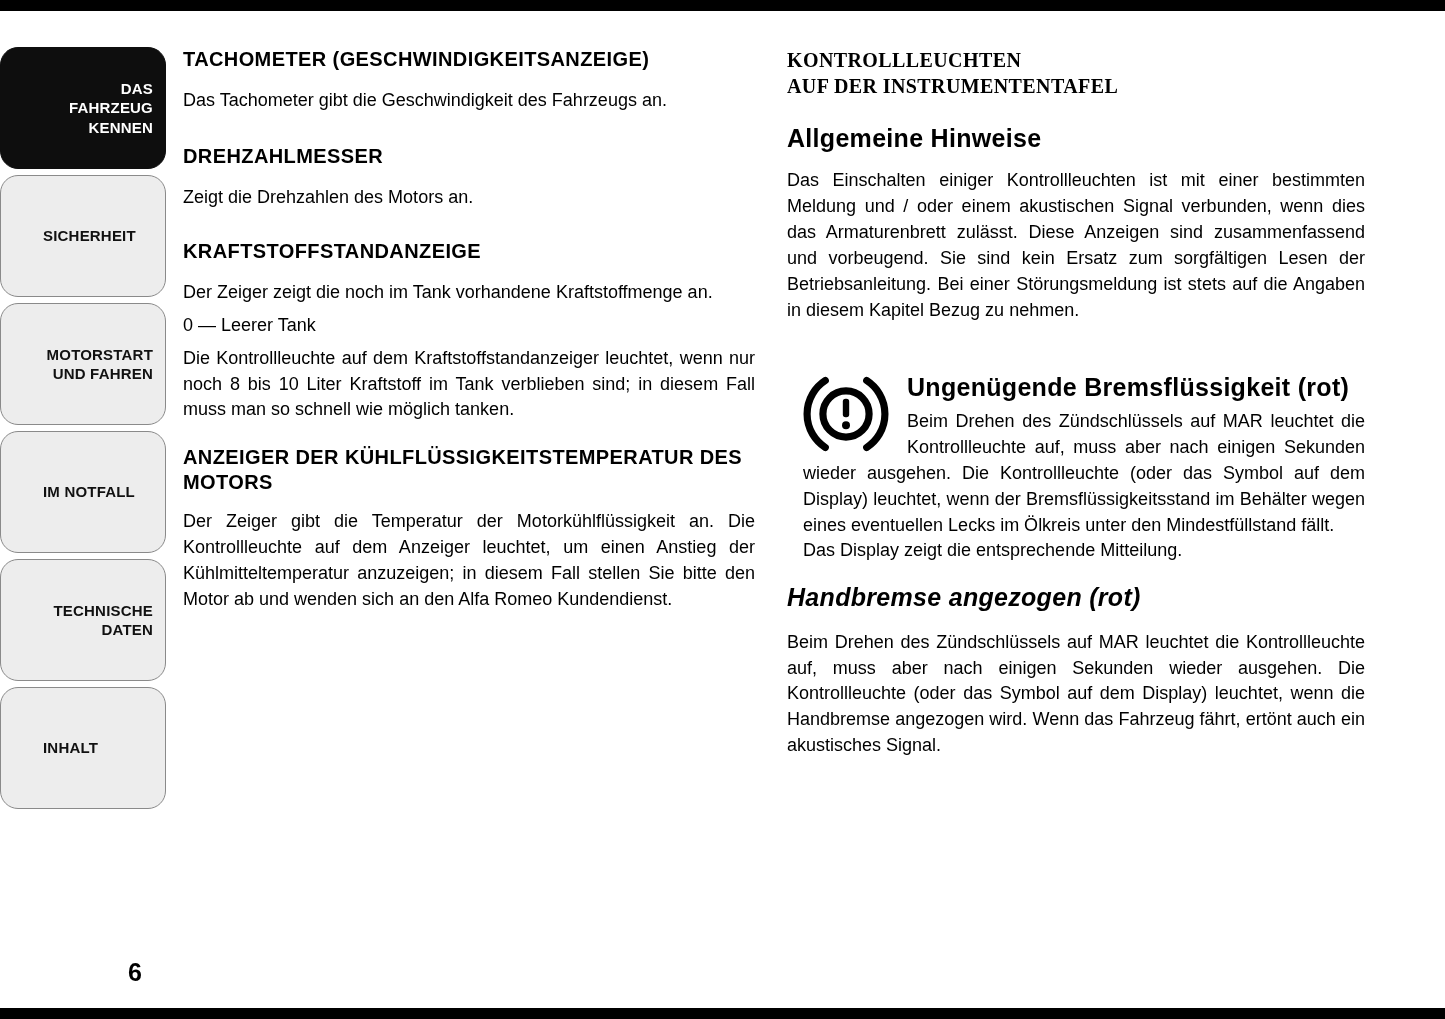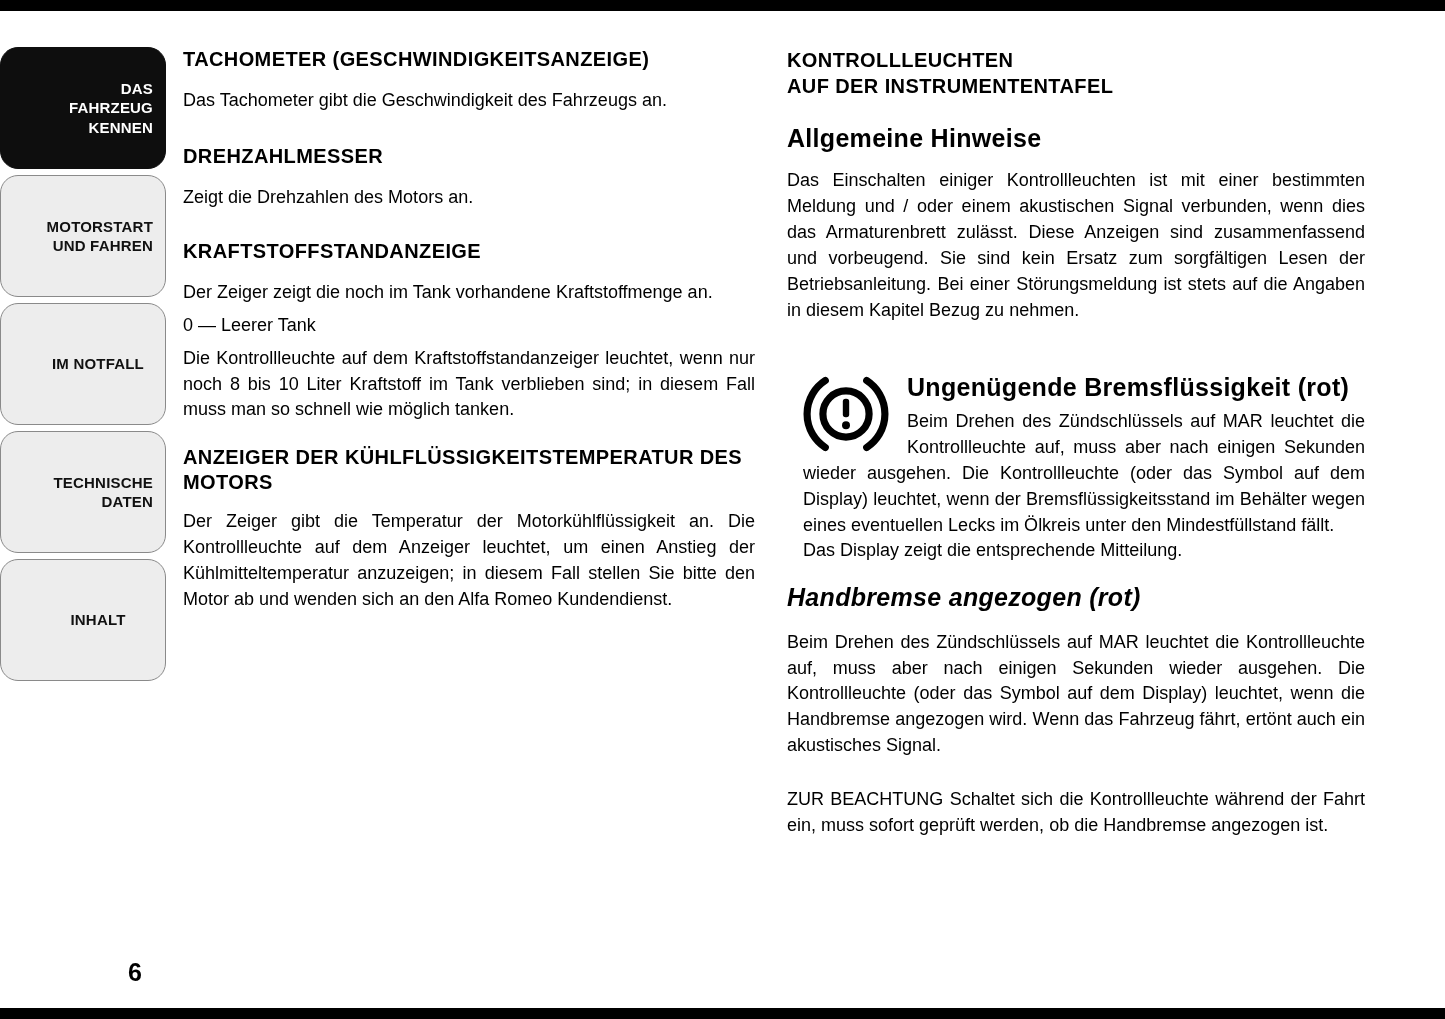--- a/index.html
+++ b/index.html
@@ -10,21 +10,21 @@
   }
   .bar { position:absolute; left:0; width:100%; height:11px; background:#000; }
   .bar.top { top:0; }
   .bar.bottom { bottom:0; }
 
   
   .sidebar { position:absolute; left:0; top:47px; width:166px; }
   .tab {
     width:166px; height:122px; margin-bottom:6px;
     background:#ededed; border:1.5px solid #8a8a8a; border-radius:18px;
-    display:flex; align-items:center; justify-content:center;
+    display:flex; align-items:center; justify-content:flex-start;
     text-align:right; padding:8px 12px 8px 42px;
     font-size:15px; font-weight:bold; line-height:1.3; letter-spacing:0.2px; color:#111;
     cursor:pointer;
   }
   .tab.active { background:#0e0e0e; border-color:#0e0e0e; color:#fff; }
 
   .pagenum { position:absolute; left:128px; bottom:32px; font-size:25px; font-weight:bold; }
 
   
   .col { position:absolute; top:47px; font-size:18px; line-height:1.44; }
@@ -43,21 +43,21 @@
 
   .p-tacho   { margin-bottom:30px !important; }
   .h-dreh    { margin-bottom:16px; }
   .p-dreh    { margin-bottom:28px !important; }
   .p-kraft   { margin-bottom:7px !important; }
   .item      { text-align:left !important; margin:0 0 7px 0 !important; }
   .item.last { margin-bottom:9px !important; }
   .p-kraftnote { margin-bottom:22px !important; }
   .h-kuehl   { margin-bottom:14px; }
 
-  .h-main { font-size:20px; font-weight:bold; letter-spacing:0.4px; line-height:1.3; margin-bottom:24px; }
+  .h-main { font-size:20px; font-weight:bold; letter-spacing:0.4px; line-height:1.3; margin-bottom:24px;font-family:Liberation Serif, serif; }
   .p-allg { margin-bottom:48px !important; }
 
   .warn-block { overflow:hidden; margin-bottom:18px;margin-left:16px; }
   .warn-icon { float:left; width:86px; margin:2px 18px 6px 0; }
   .warn-icon svg { display:block; width:86px; height:80px; }
   .warn-block .sub { margin-bottom:6px; }
   .warn-block p { margin-bottom:0 !important; }
 
   .h-hand { margin-top:14px; margin-bottom:16px;font-style:italic; }
   .p-hand { margin-bottom:28px !important; }
@@ -66,20 +66,23 @@
 </head>
 <body>
 
 <div class="page">
   <div class="bar top"></div>
   <div class="bar bottom"></div>
 
   <nav class="sidebar">
     <div class="tab active">
       <span>DAS FAHRZEUG KENNEN</span>
+    </div>
+    <div class="tab">
+      <span>SICHERHEIT</span>
     </div>
     <div class="tab">
       <span>MOTORSTART UND FAHREN</span>
     </div>
     <div class="tab">
       <span>IM NOTFALL</span>
     </div>
     <div class="tab">
       <span>TECHNISCHE DATEN</span>
     </div>
@@ -126,15 +129,14 @@
         </svg>
       </span>
       <h3 class="sub">Ungenügende Bremsflüssigkeit (rot)</h3>
       <p>Beim Drehen des Zündschlüssels auf MAR leuchtet die Kontrollleuchte auf, muss aber nach einigen Sekunden wieder ausgehen. Die Kontrollleuchte (oder das Symbol auf dem Display) leuchtet, wenn der Bremsflüssigkeitsstand im Behälter wegen eines eventuellen Lecks im Ölkreis unter den Mindestfüllstand fällt.</p>
       <p>Das Display zeigt die entsprechende Mitteilung.</p>
     </div>
 
     <h3 class="sub h-hand">Handbremse angezogen (rot)</h3>
     <p class="p-hand">Beim Drehen des Zündschlüssels auf MAR leuchtet die Kontrollleuchte auf, muss aber nach einigen Sekunden wieder ausgehen. Die Kontrollleuchte (oder das Symbol auf dem Display) leuchtet, wenn die Handbremse angezogen wird. Wenn das Fahrzeug fährt, ertönt auch ein akustisches Signal.</p>
 
-    <p class="p-note">ZUR BEACHTUNG Schaltet sich die Kontrollleuchte während der Fahrt ein, muss sofort geprüft werden, ob die Handbremse angezogen ist.</p>
   </section>
 </div>
 
 </body></html>

